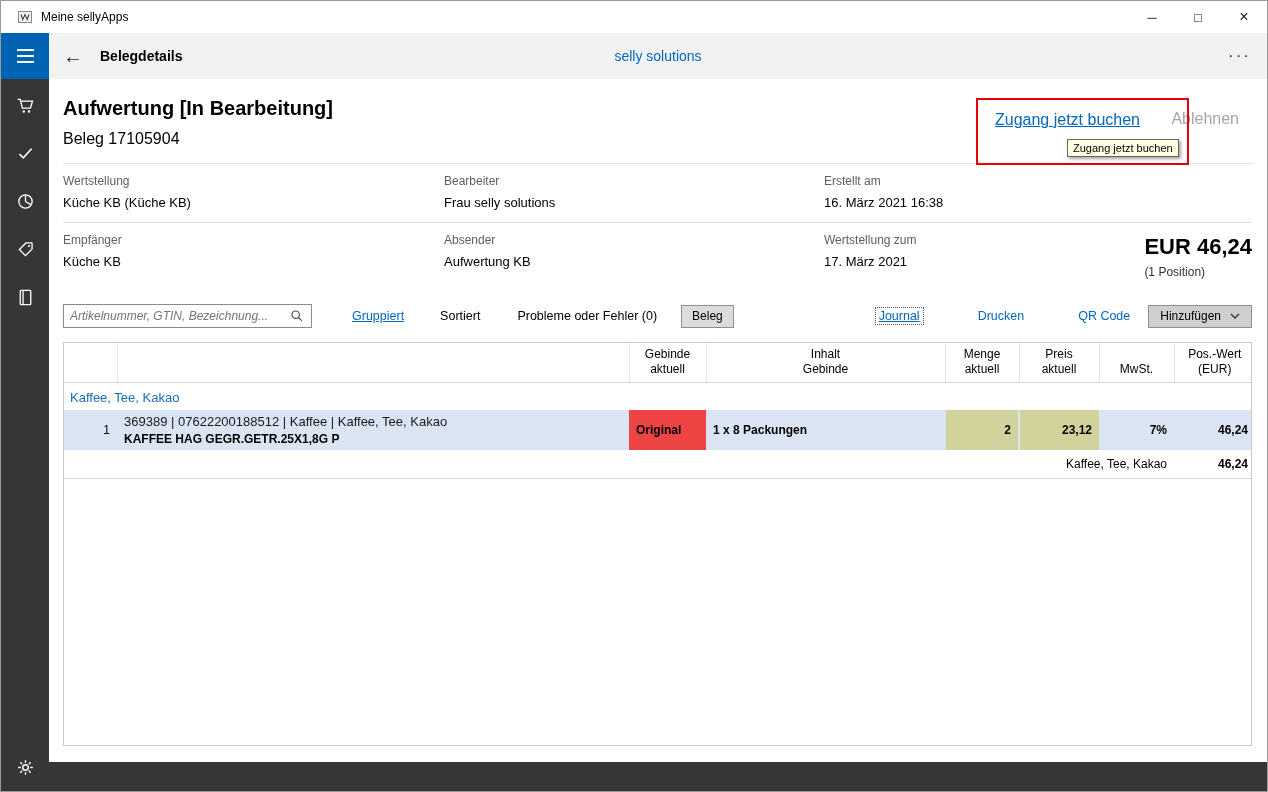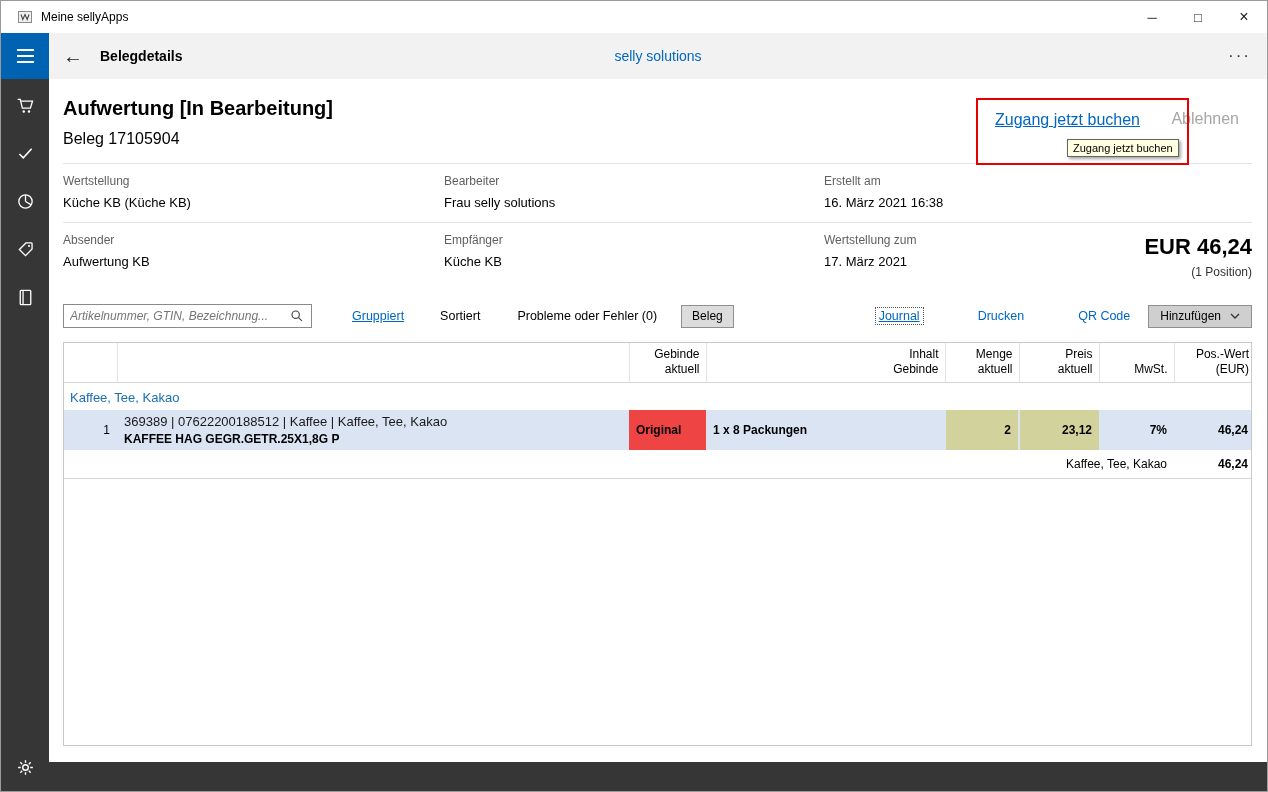--- a/index.html
+++ b/index.html
@@ -42,21 +42,21 @@
 
   .annotation { position:absolute; left:913px; top:19px; width:213px; height:67px; border:2px solid #e60000; z-index:5; }
   .lnk-book { position:absolute; left:17px; top:11px; font-size:16px; color:#0067c0; text-decoration:underline; cursor:pointer; white-space:nowrap; }
   .tooltip { position:absolute; left:89px; top:39px; background:#ffffe1; border:1px solid #646464; font-size:11px; padding:2px 5px; white-space:nowrap; box-shadow:2px 2px 3px rgba(0,0,0,.35); }
   .lnk-reject { position:absolute; right:13px; top:31px; font-size:16px; color:#a6a6a6; cursor:pointer; }
 
   .fields-row { display:grid; grid-template-columns:381px 380px 1fr; border-bottom:1px solid #e2e2e2; padding:10px 0 12px; }
   .fields-row.second { border-bottom:none; position:relative; height:72px; padding:10px 0 0; }
   .field-label { font-size:12px; color:#5f5f5f; }
   .field-value { font-size:13px; margin-top:7px; }
-  .total-box { position:absolute; right:0; top:11px; text-align:right; }
+  .total-box { position:absolute; right:0; top:11px; }
   .total { font-size:22px; font-weight:bold; }
   .total-note { font-size:12px; color:#333; margin-top:5px; }
 
   
   .toolbar { display:flex; align-items:center; margin-top:9px; height:24px; font-size:12.5px; }
   .search-box { position:relative; width:249px; height:24px; border:1px solid #8a8a8a; background:#fff; display:flex; align-items:center; }
   .search-box input { border:none; outline:none; flex:1; min-width:0; font-size:12px; padding:0 6px; font-family:"Liberation Sans","DejaVu Sans",sans-serif; }
   .search-box input::placeholder { font-style:italic; color:#757575; }
   .search-icon { padding:0 7px 0 2px; display:flex; align-items:center; cursor:pointer; }
   .lnk { color:#0067c0; cursor:pointer;margin-left:36px; }
@@ -65,21 +65,21 @@
   .lbl-problems { margin-left:37px; cursor:pointer; }
   .btn { background:#dcdcdc; border:1px solid #8f8f8f; font-size:12px; height:23px; padding:0 10px; display:flex; align-items:center; cursor:pointer; color:#000; }
   .btn-tools { margin-left:24px; }
   .toolbar-right { margin-left:auto; display:flex; align-items:center; gap:18px; }
   .lnk-journal { text-decoration:underline; border:1px dotted #555; padding:1px 3px; }
   .btn-add { gap:9px; background:#cfcfcf; padding:0 11px; }
 
   
   .table-wrap { margin-top:14px; height:404px; border:1px solid #c9c9c9; overflow:hidden; background:#fff; }
   table { width:100%; border-collapse:collapse; table-layout:fixed; font-size:12px; }
-  thead th { border-bottom:1px solid #d5d5d5; border-right:1px solid #e3e3e3; height:37px; vertical-align:bottom; padding:4px 6px 5px; font-weight:normal; text-align:right; white-space:pre-line; line-height:1.25; }
+  thead th { border-bottom:1px solid #d5d5d5; border-right:1px solid #e3e3e3; height:37px; vertical-align:bottom; padding:4px 6px 5px; font-weight:normal; text-align:center; white-space:pre-line; line-height:1.25; }
   thead th:last-child { border-right:none; }
   .group-row td { color:#1a6fb5; font-size:13px; padding:7px 6px 5px; }
   .data-row td { background:#dae4f3; height:40px; vertical-align:middle; padding:2px 7px; }
   td.num { text-align:right; font-size:12px; }
   .meta { font-size:13px; color:#1a1a1a; white-space:nowrap; overflow:hidden; }
   .pname { font-size:12px; font-weight:bold; margin-top:3px; white-space:nowrap; overflow:hidden; }
   td.cell-olive { background:#ef4444; font-weight:bold; }
   td.cell-olive2 { background:#d2d29c; font-weight:bold; text-align:right; border-left:2px solid #dae4f3; }
   td.bold { font-weight:bold; }
   td.right { text-align:right; }
@@ -189,26 +189,26 @@
             <div class="field-value">Frau selly solutions</div>
           </div>
           <div>
             <div class="field-label">Erstellt am</div>
             <div class="field-value">16. März 2021 16:38</div>
           </div>
         </div>
 
         <div class="fields-row second">
           <div>
+            <div class="field-label">Empfänger</div>
+            <div class="field-value">Küche KB</div>
+          </div>
+          <div>
             <div class="field-label">Absender</div>
             <div class="field-value">Aufwertung KB</div>
-          </div>
-          <div>
-            <div class="field-label">Empfänger</div>
-            <div class="field-value">Küche KB</div>
           </div>
           <div>
             <div class="field-label">Wertstellung zum</div>
             <div class="field-value">17. März 2021</div>
           </div>
           <div class="total-box">
             <div class="total">EUR 46,24</div>
             <div class="total-note">(1 Position)</div>
           </div>
         </div>

